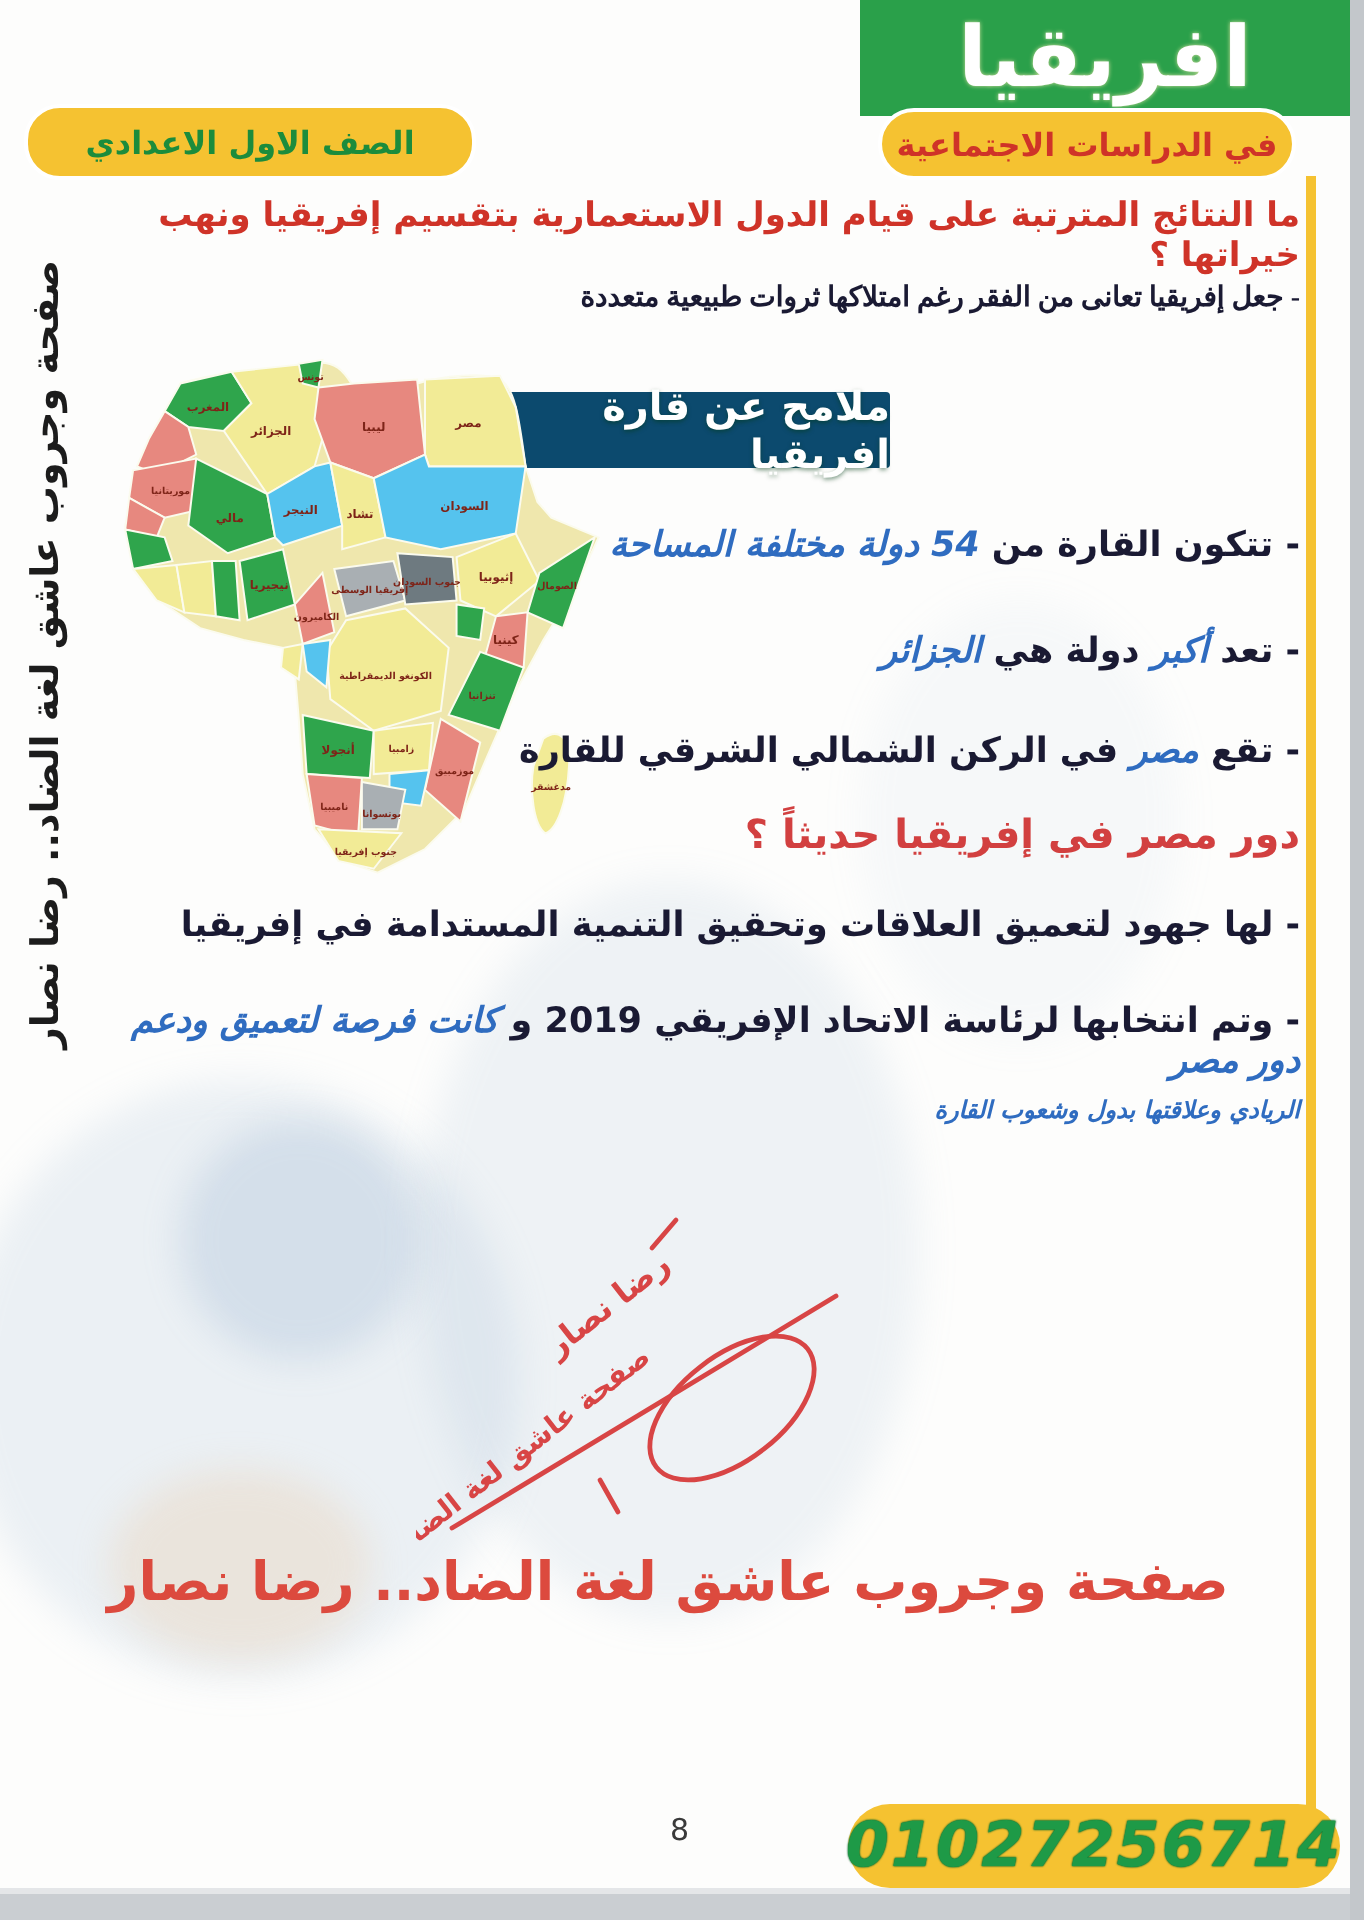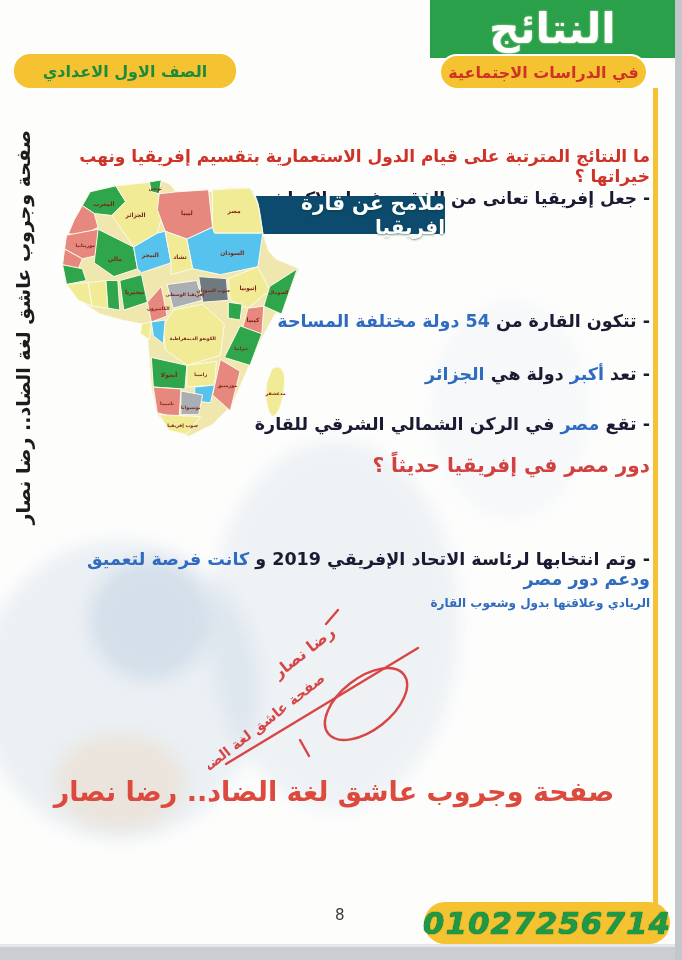--- a/index.html
+++ b/index.html
@@ -26,30 +26,30 @@
   .teacher-title{color:#fff;font-weight:bold;font-size:27px;text-shadow:0 1px 1px rgba(0,60,20,.4);}
   .pill{position:absolute;background:var(--yellow);border:2px solid #fff;border-radius:18px;
         display:flex;align-items:center;justify-content:center;font-weight:bold;}
   .pill-subject{right:34px;top:54px;width:205px;height:32px;color:var(--red);font-size:16px;}
   .pill-grade{left:12px;top:52px;width:222px;height:34px;color:#1c8c3c;font-size:16px;}
 
   
   .vrule{position:absolute;left:653px;top:88px;width:5px;height:817px;background:var(--yellow);}
 
   
-  .line{position:absolute;right:32px;left:40px;direction:rtl;text-align:right;font-weight:bold;margin-top:48px;}
+  .line{position:absolute;right:32px;left:40px;direction:rtl;text-align:right;font-weight:bold;}
   .question{top:98px;color:var(--red);font-size:17px;}
-  .consequence{top:140px;color:var(--dark);font-size:17px;}
+  .consequence{top:140px;color:var(--dark);font-size:14px;font-family:Liberation Serif, serif;}
   .feature{font-size:17.5px;}
   .f0{top:263px;} .f1{top:316px;} .f2{top:366px;}
   .role-heading{top:405px;color:#d24040;font-size:20px;}
   .r0{top:453px;font-size:17.5px;}
   .r1{top:501px;font-size:17.5px;}
   .r2{top:548px;font-size:12px;}
-  .seg-dark{color:var(--dark);} .seg-blue{color:var(--blue);}
+  .seg-dark{color:var(--dark);} .seg-blue{color:var(--blue);font-style:italic;}
 
   .section-title{position:absolute;left:233px;top:196px;width:212px;height:38px;background:#0c4a6e;
         color:#fff;font-weight:bold;font-size:20px;display:flex;align-items:center;justify-content:center;
         direction:rtl;text-shadow:0 1px 2px rgba(0,60,20,.5);border-radius:2px;}
 
   
   .vwm{position:absolute;left:12px;top:492px;width:362px;height:28px;transform:rotate(-90deg);
        transform-origin:0 0;direction:rtl;text-align:center;font-weight:bold;font-size:19px;color:#1c1c1c;white-space:nowrap;}
 
   
@@ -80,21 +80,21 @@
 
 <div id="page">
 
   <div class="blob b1"></div>
   <div class="blob b2"></div>
   <div class="blob b4"></div>
   <div class="blob b5"></div>
   <div class="blob b3"></div>
 
   <div class="banner banner-right">
-    <span class="brand-title">النتائج</span>
+    <span class="brand-title">افريقيا</span>
   </div>
   <div class="pill pill-subject">
     <span>في الدراسات الاجتماعية</span>
   </div>
 
   <div class="pill pill-grade">
     <span>الصف الاول الاعدادي</span>
   </div>
 
   <div class="vrule"></div>
@@ -169,20 +169,21 @@
     <text x="154" y="236" class="sm">بوتسوانا</text>
     <text x="146" y="255" class="sm">جنوب إفريقيا</text>
     <text x="240" y="222" class="sm">مدغشقر</text>
   </svg>
 
   <div class="line feature f0"><span class="seg-dark">- تتكون القارة من </span><span class="seg-blue">54 دولة مختلفة المساحة</span></div>
   <div class="line feature f1"><span class="seg-dark">- تعد </span><span class="seg-blue">أكبر</span><span class="seg-dark"> دولة هي </span><span class="seg-blue">الجزائر</span></div>
   <div class="line feature f2"><span class="seg-dark">- تقع </span><span class="seg-blue">مصر</span><span class="seg-dark"> في الركن الشمالي الشرقي للقارة</span></div>
 
   <div class="line role-heading">دور مصر في إفريقيا حديثاً ؟</div>
+  <div class="line r0"><span class="seg-dark">- لها جهود لتعميق العلاقات وتحقيق التنمية المستدامة في إفريقيا</span></div>
   <div class="line r1"><span class="seg-dark">- وتم انتخابها لرئاسة الاتحاد الإفريقي 2019 و </span><span class="seg-blue">كانت فرصة لتعميق ودعم دور مصر</span></div>
   <div class="line r2"><span class="seg-blue">الريادي وعلاقتها بدول وشعوب القارة</span></div>
 
   <svg class="sig" viewBox="0 0 240 180">
     <ellipse cx="158" cy="112" rx="48" ry="26" transform="rotate(-38 158 112)"></ellipse>
     <line x1="18" y1="172" x2="210" y2="56"></line>
     <path d="M92,148 l9,16"></path>
     <path d="M118,32 l12,-14"></path>
     <text x="128" y="42" font-size="16" transform="rotate(-38 128 42)" direction="rtl">رضا نصار</text>
     <text x="118" y="88" font-size="14" transform="rotate(-38 118 88)" direction="rtl">صفحة عاشق لغة الضاد</text>

